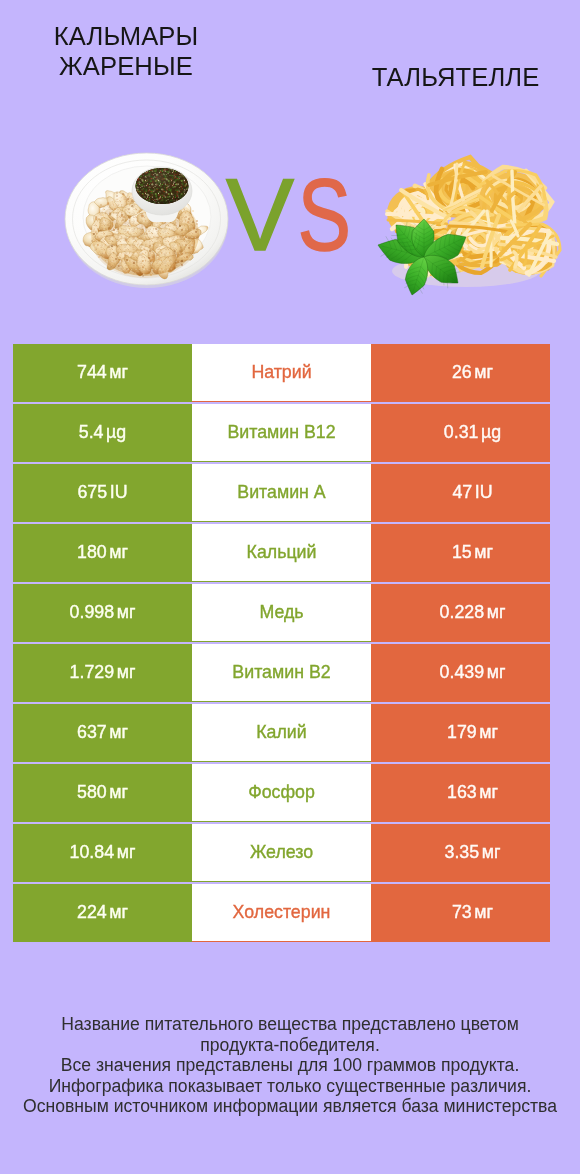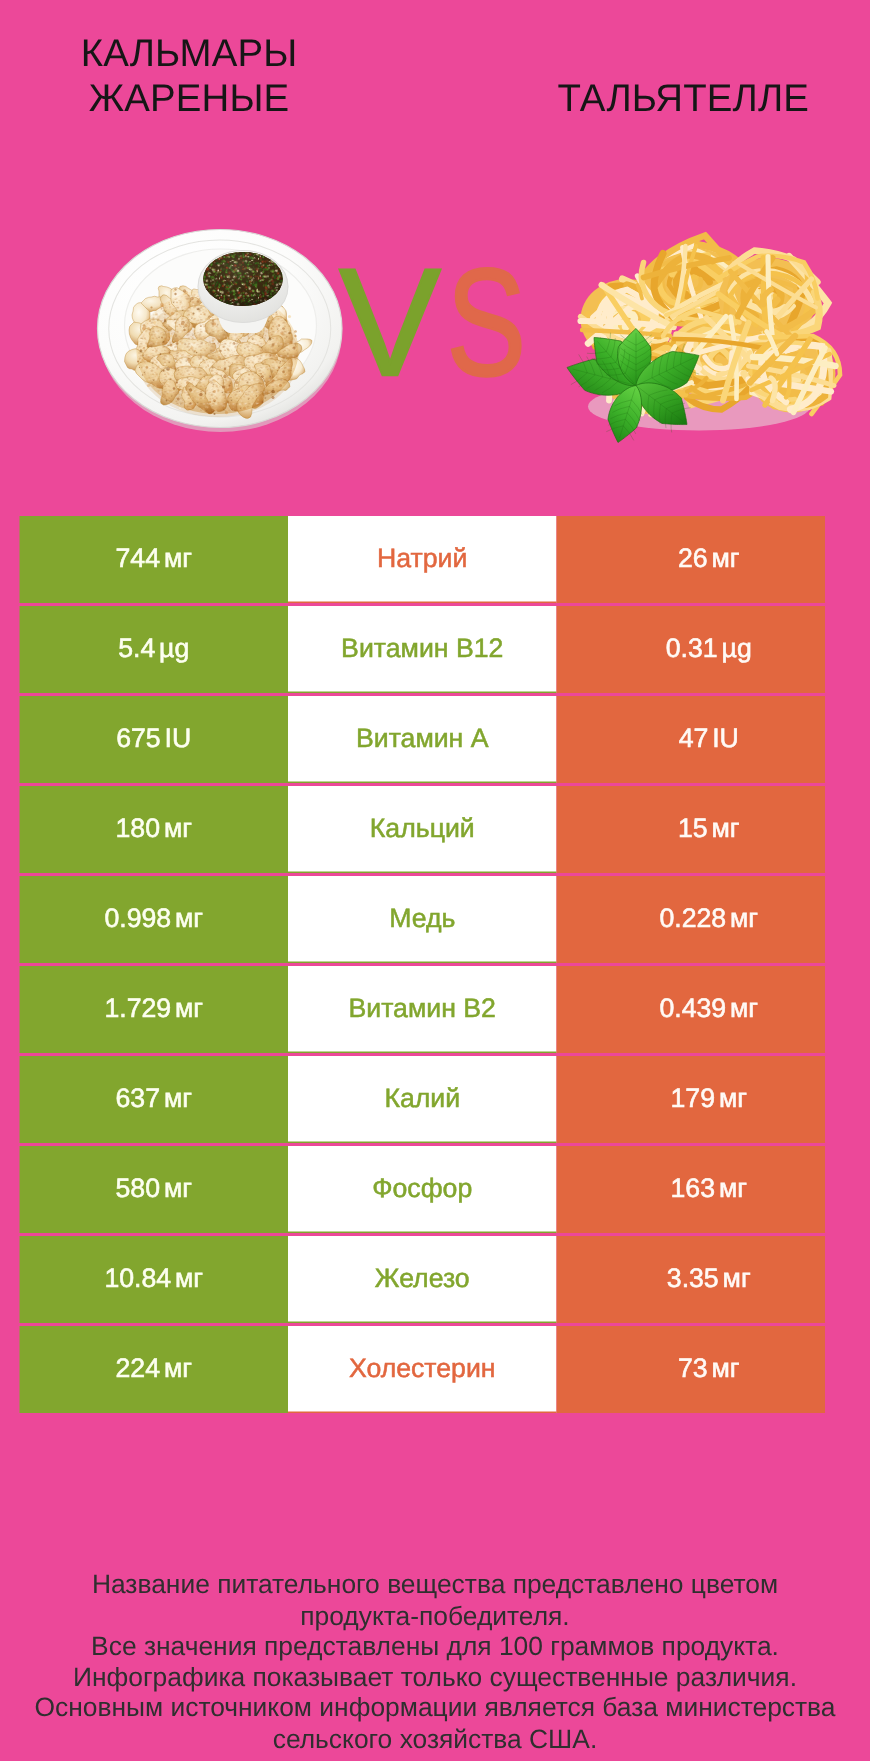--- a/index.html
+++ b/index.html
@@ -1,37 +1,37 @@
 <!DOCTYPE html>
 <html><head>
 <meta charset="utf-8">
 <style>
   html,body{margin:0;padding:0;background:#fff;}
   body{width:580px;height:1174px;font-family:"Liberation Sans",sans-serif;overflow:hidden;-webkit-font-smoothing:antialiased;}
-  .page{position:relative;width:580px;height:1174px;background:#ec4899;}
+  .page{position:relative;width:580px;height:1174px;background:#c4b5fd;}
 
   .title{position:absolute;text-align:center;font-size:25.6px;color:#161616;line-height:30px;font-weight:400;letter-spacing:.1px;}
   .title-l{left:5px;width:242px;top:21px;}
-  .title-r{left:340px;width:231px;top:51px;}
+  .title-r{left:340px;width:231px;top:62px;}
 
   .vs{position:absolute;left:212px;top:150px;width:160px;height:120px;}
   .vs text{font-family:"Liberation Sans",sans-serif;font-size:102px;font-weight:400;}
 
   .img-left{position:absolute;left:55px;top:148px;width:190px;height:155px;}
   .img-right{position:absolute;left:362px;top:145px;width:200px;height:158px;}
 
   .table{position:absolute;left:13px;top:344px;width:537px;}
   .row{display:flex;height:58px;margin-bottom:2px;}
   .cell{display:flex;align-items:baseline;justify-content:center;width:179px;font-size:17.8px;font-weight:400;box-sizing:border-box;padding-top:18px;}
   .cell.left{background:#82a62e;color:#fdfff0;-webkit-text-stroke:.4px #fdfff0;}
   .cell.right{background:#e2673f;color:#fffaf6;padding-left:24px;-webkit-text-stroke:.4px #fffaf6;}
   .cell.mid{background:#fff;}
   .unit{margin-left:2.6px;}
 
-  .footer{position:absolute;left:0;top:1046px;width:580px;text-align:center;font-size:17.6px;color:#2f2f2f;line-height:20.6px;}
+  .footer{position:absolute;left:0;top:1014px;width:580px;text-align:center;font-size:17.6px;color:#2f2f2f;line-height:20.6px;}
 </style>
 </head>
 <body>
 
 <div class="page">
 
   <div class="title title-l">КАЛЬМАРЫ ЖАРЕНЫЕ</div>
   <div class="title title-r">ТАЛЬЯТЕЛЛЕ</div>
 
   <div class="img-left">
@@ -936,15 +936,14 @@
           <span class="unit">мг</span>
         </div>
       </div>
     </div>
   <div class="footer">
       <div>Название питательного вещества представлено цветом</div>
       <div>продукта-победителя.</div>
       <div>Все значения представлены для 100 граммов продукта.</div>
       <div>Инфографика показывает только существенные различия.</div>
       <div>Основным источником информации является база министерства</div>
-      <div>сельского хозяйства США.</div>
     </div>
 </div>
 
 </body></html>

